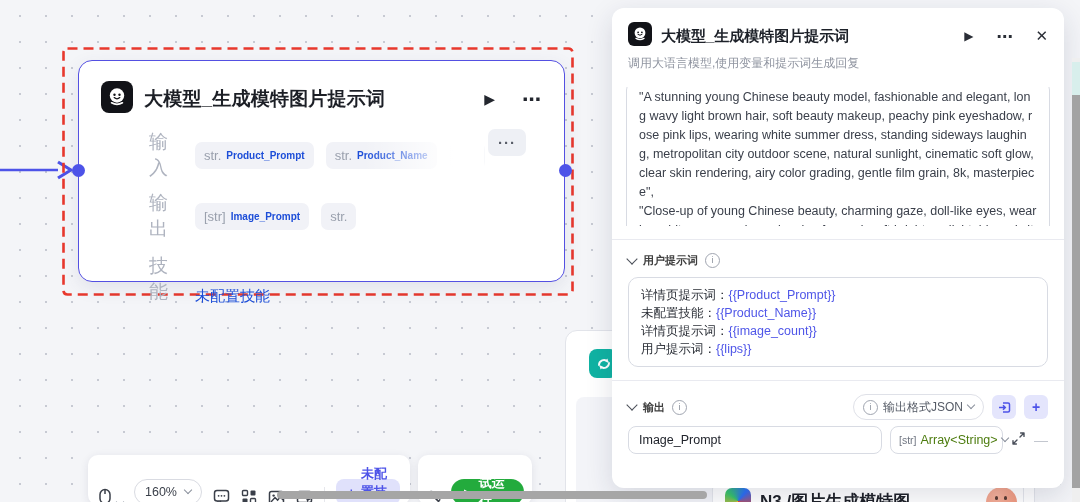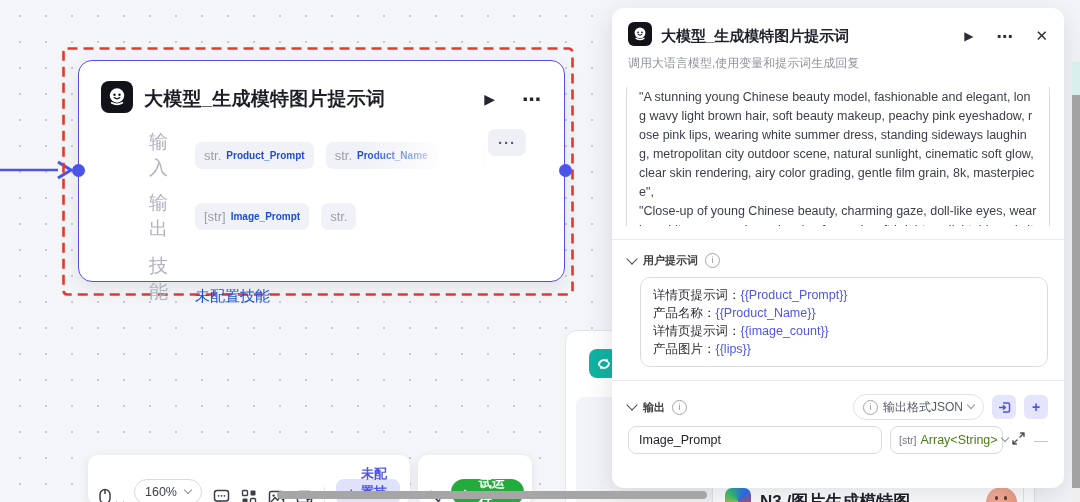--- a/index.html
+++ b/index.html
@@ -79,21 +79,21 @@
   .section{margin:13px 16px 0 16px;}
   .sec-head{display:flex;align-items:center;gap:7px;}
   .sec-title{font-size:11px;font-weight:bold;color:#404040;}
   .chv{width:7px;height:7px;border-right:1.6px solid #4a4f58;border-bottom:1.6px solid #4a4f58;
     transform:rotate(45deg);margin-top:-4px;flex:none;}
   .chv.sm{width:5px;height:5px;border-color:#8a909c;}
   .inf{display:inline-flex;width:13px;height:13px;border:1px solid #a0a5b0;border-radius:50%;
     color:#8a909b;font-size:9px;align-items:center;justify-content:center;flex:none;
     line-height:1;}
   .upbox{border:1px solid #d8dbe3;border-radius:10px;margin-top:9px;padding:8px 12px;
-    font-size:12.5px;line-height:18px;margin-left:12px;}
+    font-size:12.5px;line-height:18px;}
   .upbox .lbl{color:#2a2e36;}
   .upbox .var{color:#4f56e8;}
   .out-head{display:flex;align-items:center;gap:7px;}
   .out-right{margin-left:auto;display:flex;align-items:center;gap:8px;}
   .fmt-pill{display:flex;align-items:center;gap:5px;height:24px;border:1px solid #dfe1e8;
     border-radius:13px;padding:0 9px;font-size:12px;color:#555b66;cursor:pointer;}
   .icon-btn{width:24px;height:24px;border-radius:6px;background:#e4e5fc;color:#4d53e8;
     display:flex;align-items:center;justify-content:center;cursor:pointer;font-size:14px;
     font-weight:bold;}
   .cols{display:flex;margin-top:11px;font-size:12px;color:#a7abb5;}
@@ -251,23 +251,23 @@
     <div class="divider"></div>
 
     <div class="section">
       <div class="sec-head">
         <span class="chv"></span>
         <span class="sec-title">用户提示词</span>
         <span class="inf">i</span>
       </div>
       <div class="upbox">
         <div><span class="lbl">详情页提示词：</span><span class="var">{{Product_Prompt}}</span></div>
-        <div><span class="lbl">产品名称：</span><span class="var">{{Product_Name}}</span></div>
+        <div><span class="lbl">未配置技能：</span><span class="var">{{Product_Name}}</span></div>
         <div><span class="lbl">详情页提示词：</span><span class="var">{{image_count}}</span></div>
-        <div><span class="lbl">产品图片：</span><span class="var">{{lips}}</span></div>
+        <div><span class="lbl">用户提示词：</span><span class="var">{{lips}}</span></div>
       </div>
     </div>
 
     <div class="divider"></div>
 
     <div class="section">
       <div class="out-head">
         <span class="chv"></span>
         <span class="sec-title">输出</span>
         <span class="inf">i</span>

